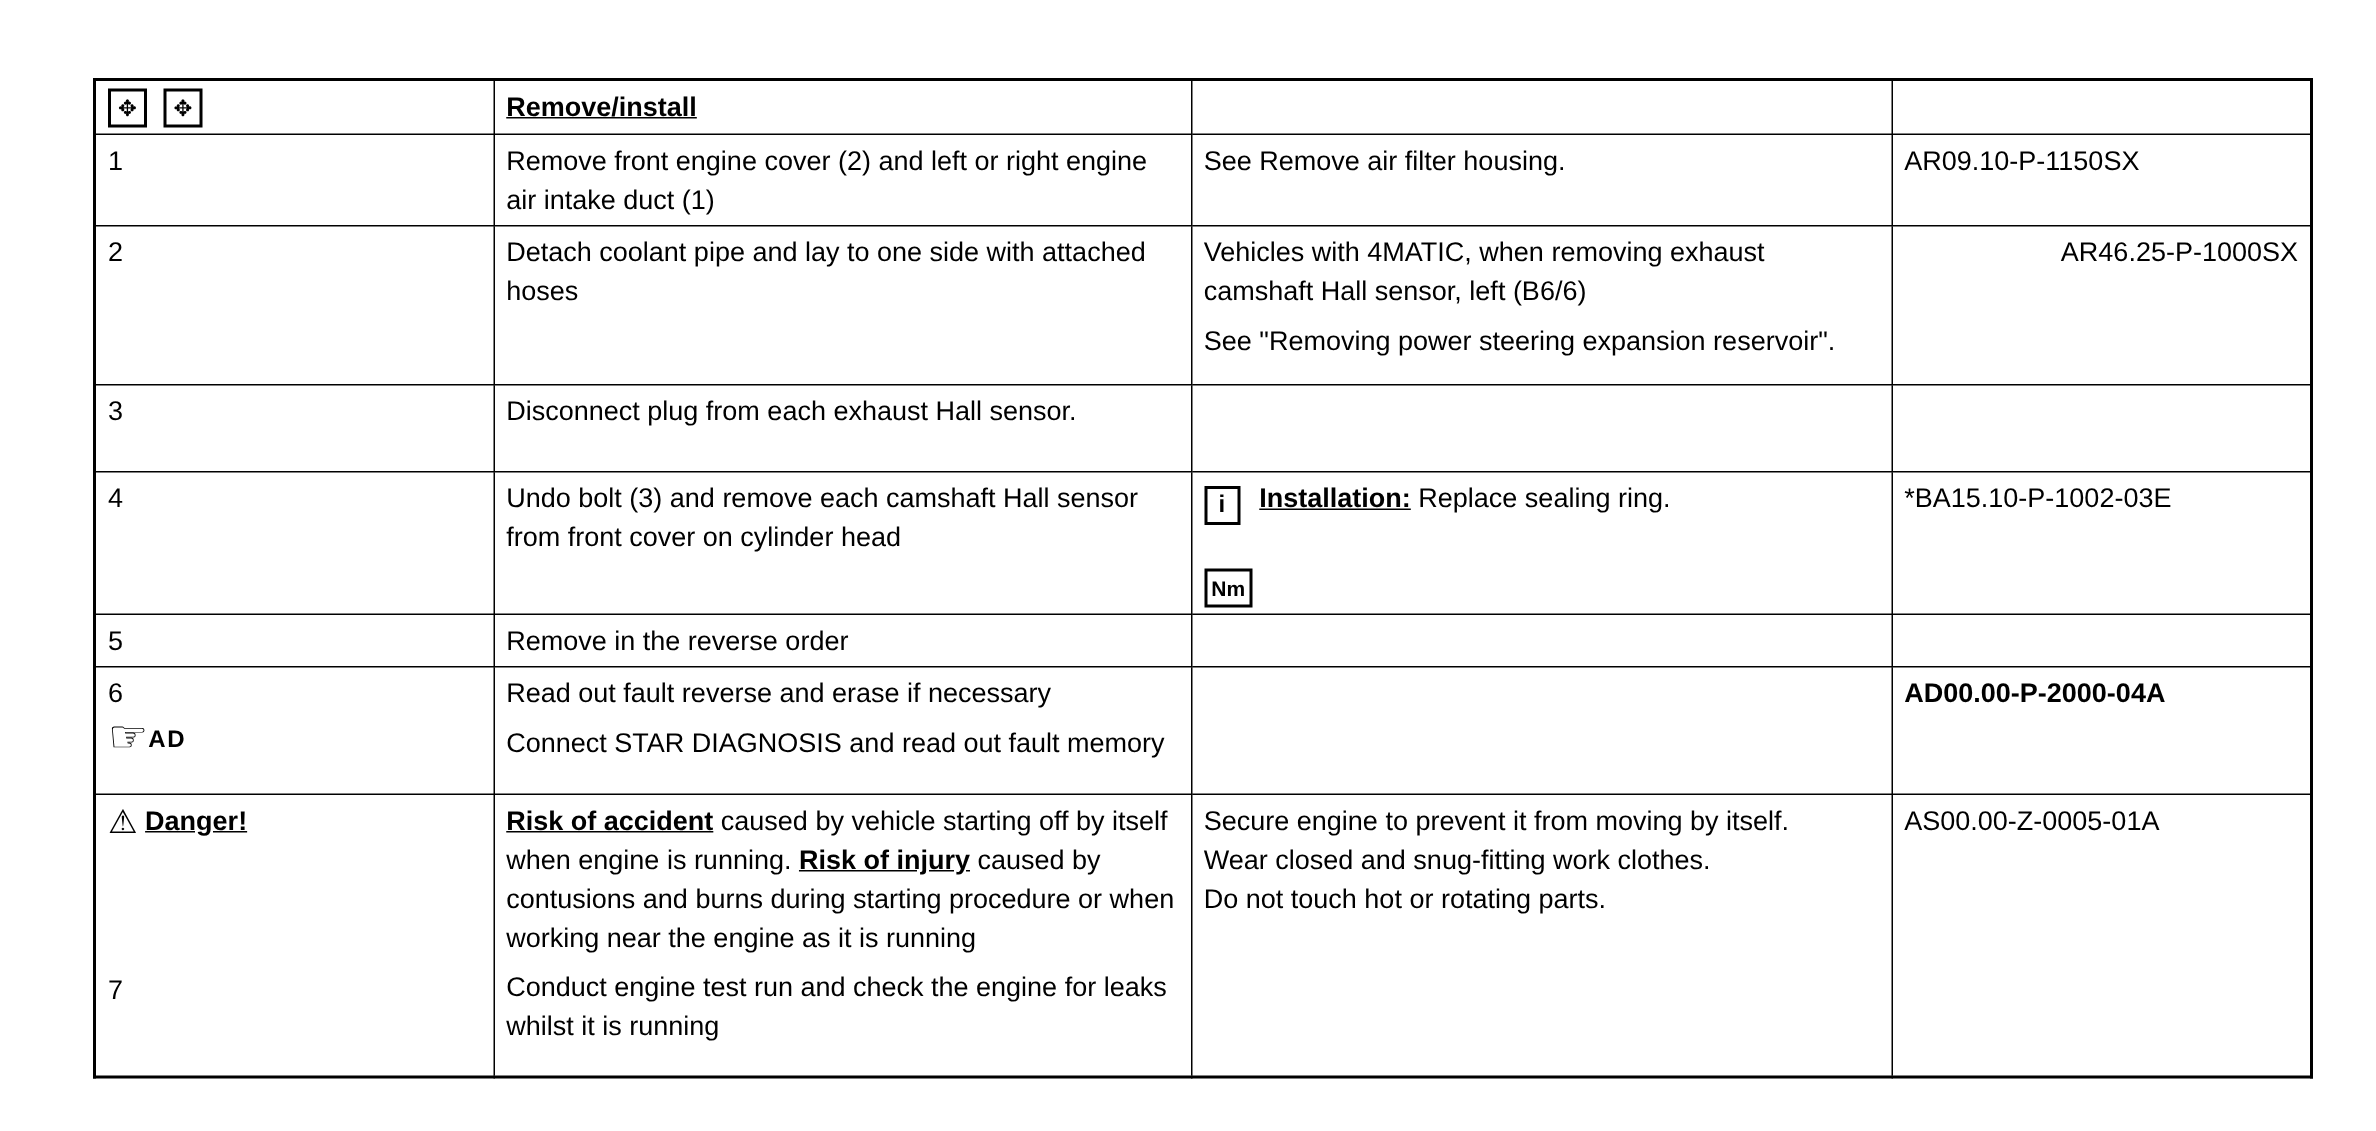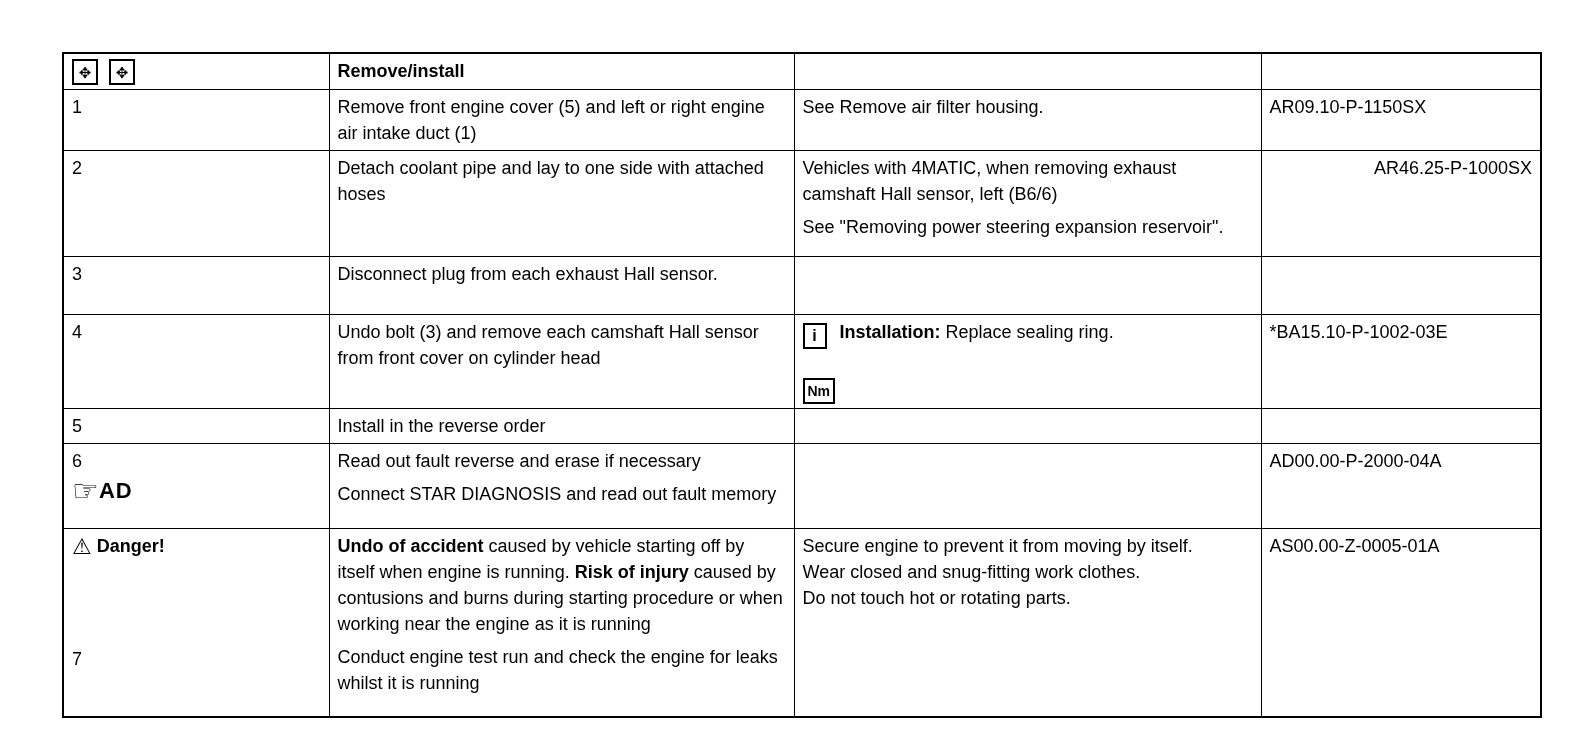--- a/index.html
+++ b/index.html
@@ -26,21 +26,21 @@
     border-collapse: collapse;
     table-layout: fixed;
     border: 2px solid #000000;
   }
   table.wis td {
     border: 1px solid #000000;
     vertical-align: top;
     padding: 4px 8px;
     overflow: hidden;
   }
-  .bold { font-weight: bold; }
+  .bold { font-weight: bold; text-decoration: underline; }
   .para { margin: 0 0 7px 0; }
   .para:last-child { margin-bottom: 0; }
 
   
   .sym-box {
     display: inline-flex;
     align-items: center;
     justify-content: center;
     width: 22px;
     height: 22px;
@@ -76,30 +76,30 @@
     border: 2px solid #000000;
     font-weight: bold;
     font-size: 14px;
     line-height: 1;
   }
   .nm-line { margin-top: 28px; }
 
   
   .ad-line { margin-top: 4px; white-space: nowrap; }
   .hand { font-size: 30px; line-height: 26px; vertical-align: -3px; }
-  .ad-label { font-weight: bold; font-size: 22px; letter-spacing: 1px; }
+  .ad-label { font-weight: bold; font-size: 16px; letter-spacing: 1px; }
 
   
   .warn { font-size: 22px; line-height: 26px; margin-right: 5px; vertical-align: -2px; }
   .step7 { margin-top: 86px; }
 
   
   td.code-mid { padding-top: 58px; text-align: right; }
   td.code-low { padding-top: 62px; }
-  td.code-r6  { padding-top: 38px; }
+  td.code-r6  { padding-top: 38px; font-weight: bold; }
 </style>
 </head>
 <body>
 
 <div class="page">
   <table class="wis">
     <colgroup>
       <col style="width:266px">
       <col style="width:465px">
       <col style="width:467px">
@@ -116,21 +116,21 @@
               <span>✥</span>
             </span>
       </td>
       <td class="bold">Remove/install</td>
       <td></td>
       <td></td>
     </tr>
 
     <tr style="height:60px">
       <td><span>1</span></td>
-      <td><span>Remove front engine cover (5) and left or right engine air intake duct (1)</span></td>
+      <td><span>Remove front engine cover (2) and left or right engine air intake duct (1)</span></td>
       <td><span>See Remove air filter housing.</span></td>
       <td><span>AR09.10-P-1150SX</span></td>
     </tr>
 
     <tr style="height:106px">
       <td><span>2</span></td>
       <td><span>Detach coolant pipe and lay to one side with attached hoses</span></td>
       <td>
         <div class="para">Vehicles with 4MATIC, when removing exhaust camshaft Hall sensor, left (B6/6)</div>
         <div class="para">See "Removing power steering expansion reservoir".</div>
@@ -157,21 +157,21 @@
         </div>
         <div class="nm-line">
           <span class="nm-box">Nm</span>
         </div>
       </td>
       <td class="code-low"><span>*BA15.10-P-1002-03E</span></td>
     </tr>
 
     <tr style="height:33px">
       <td><span>5</span></td>
-      <td><span>Install in the reverse order</span></td>
+      <td><span>Remove in the reverse order</span></td>
       <td></td>
       <td></td>
     </tr>
 
     <tr style="height:85px">
       <td>
         <div>6</div>
         <div class="ad-line">
           <span class="hand">☞</span><span class="ad-label">AD</span>
         </div>
@@ -186,21 +186,21 @@
 
     <tr style="height:188px">
       <td>
         <div>
           <span class="warn">⚠</span><span class="bold">Danger!</span>
         </div>
         <div class="step7">7</div>
       </td>
       <td>
         <div class="para">
-          <span class="bold">Undo of accident</span><span>  caused by vehicle starting off by itself when engine is running.  </span><span class="bold">Risk of injury</span><span> caused by contusions and burns during starting procedure or when working near the engine as it is running</span>
+          <span class="bold">Risk of accident</span><span>  caused by vehicle starting off by itself when engine is running.  </span><span class="bold">Risk of injury</span><span> caused by contusions and burns during starting procedure or when working near the engine as it is running</span>
         </div>
         <div>Conduct engine test run and check the engine for leaks whilst it is running</div>
       </td>
       <td>
         <div>Secure engine to prevent it from moving by itself.</div>
         <div>Wear closed and snug-fitting work clothes.</div>
         <div>Do not touch hot or rotating parts.</div>
       </td>
       <td><span>AS00.00-Z-0005-01A</span></td>
     </tr>

